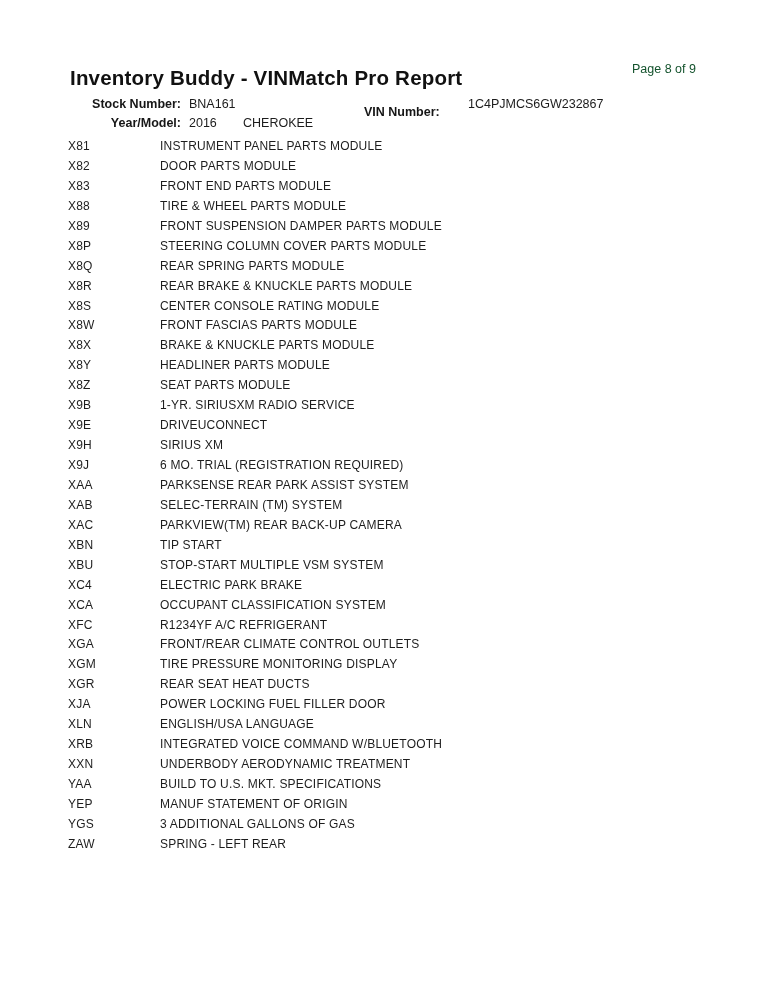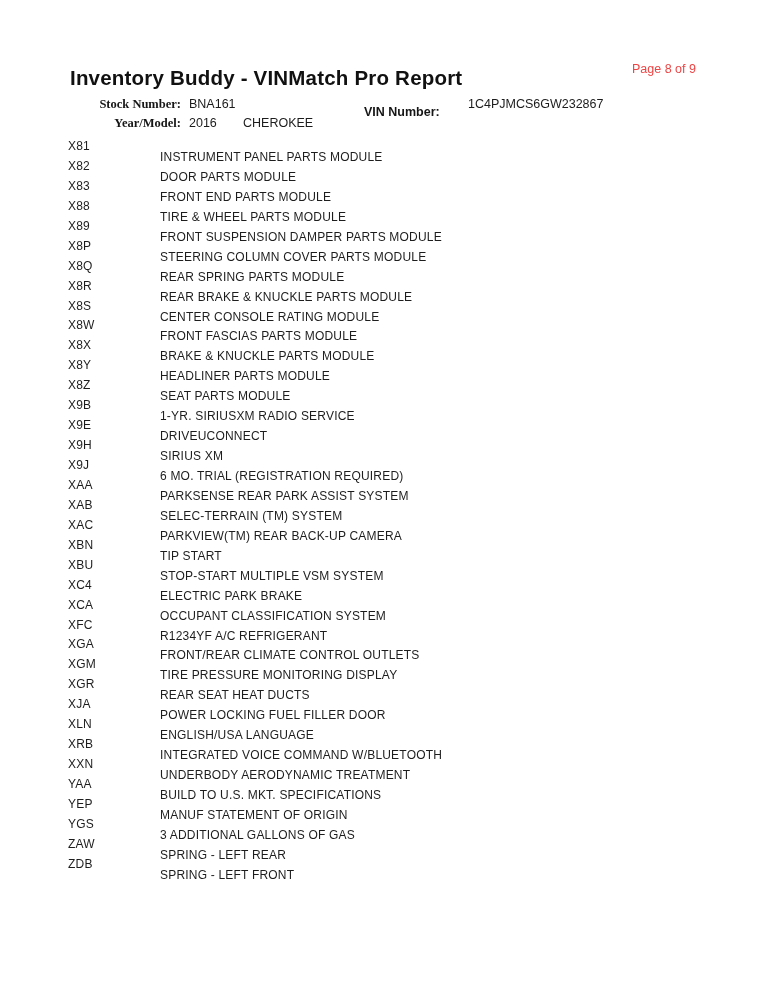--- a/index.html
+++ b/index.html
@@ -24,40 +24,39 @@
     font-weight: bold;
     letter-spacing: 0.2px;
     color: #111111;
     white-space: nowrap;
   }
   .page-indicator {
     position: absolute;
     left: 632px;
     top: 62px;
     font-size: 12.5px;
-    color: #ef4444;
+    color: #14532d;
     white-space: nowrap;
   }
   .meta-row {
     position: absolute;
     left: 0;
     height: 16px;
     width: 773px;
     font-size: 12.5px;
     white-space: nowrap;
   }
   .meta-row-1 { top: 97px; }
   .meta-row-2 { top: 116px; }
   .meta-label {
     position: absolute;
     width: 115px;
     text-align: right;
     font-weight: bold;
     color: #161616;
-    font-family: Liberation Serif, serif;
   }
   .meta-label.stock { left: 66px; }
   .meta-label.yearmodel { left: 66px; }
   .meta-value { position: absolute; color: #1c1c1c; }
   .val-stock { left: 189px; }
   .vin-label {
     position: absolute;
     left: 364px;
     font-weight: bold;
     color: #161616;
@@ -82,21 +81,21 @@
     left: 68px;
     top: 2px;
     font-size: 12px;
     letter-spacing: 0.2px;
     color: #1d1d1d;
     white-space: nowrap;
   }
   .option-desc {
     position: absolute;
     left: 160px;
-    top: 13px;
+    top: 2px;
     font-size: 12px;
     letter-spacing: 0.2px;
     color: #1d1d1d;
     white-space: nowrap;
   }
 </style>
 </head>
 <body>
 
 <div class="page">
@@ -256,19 +255,15 @@
         <span class="option-desc">MANUF STATEMENT OF ORIGIN</span>
       </div>
       <div class="option-row">
         <span class="option-code">YGS</span>
         <span class="option-desc">3 ADDITIONAL GALLONS OF GAS</span>
       </div>
       <div class="option-row">
         <span class="option-code">ZAW</span>
         <span class="option-desc">SPRING - LEFT REAR</span>
       </div>
-      <div class="option-row">
-        <span class="option-code">ZDB</span>
-        <span class="option-desc">SPRING - LEFT FRONT</span>
-      </div>
     </div>
 
 </div>
 
 </body></html>

